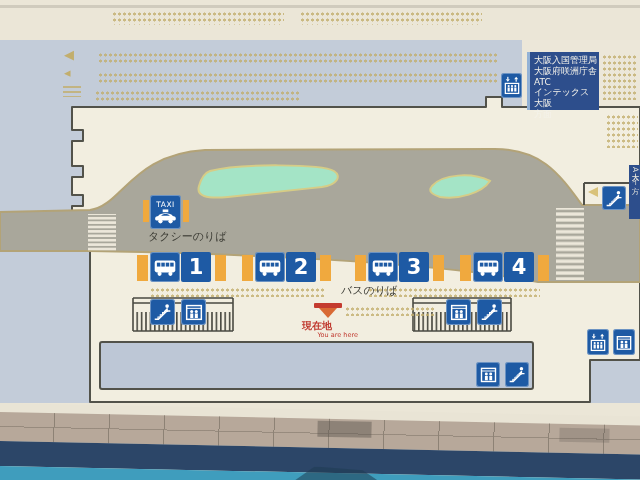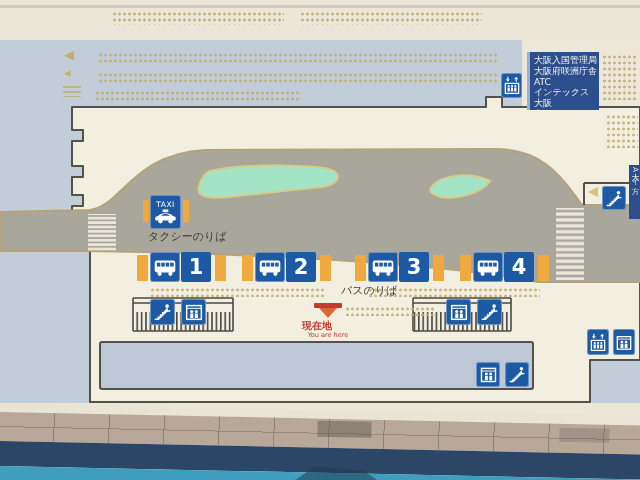--- a/index.html
+++ b/index.html
@@ -202,21 +202,21 @@
           <rect x="16.8" y="8" width="3.2" height="3.6" fill="#1e5aa4"></rect>
           <circle cx="7" cy="18.3" r="1.9" fill="#fff"></circle>
           <circle cx="17" cy="18.3" r="1.9" fill="#fff"></circle>
         </svg>
     </div>
     <div class="numsq" style="left:504px;top:212px;width:30px;height:30px;">4</div>
 
     <div class="abs jp" style="left:341px;top:243px;font-size:11px;">バスのりば</div>
 
     <div class="abs red" style="left:302px;top:279px;width:52px;text-align:left;font-size:10px;font-weight:bold;">現在地</div>
-    <div class="abs red" style="left:298px;top:291px;width:60px;text-align:center;font-size:6.5px;">You are here</div>
+    <div class="abs red" style="left:298px;top:291px;width:60px;text-align:right;font-size:6.5px;">You are here</div>
 
     <div class="pic" style="left:150px;top:259px;width:25px;height:26px;">
       <svg viewBox="0 0 24 24" width="22" height="22">
           <path d="M3,20 h4 l9,-9 h4" stroke="#fff" stroke-width="1.7" fill="none"></path>
           <path d="M6.5,20 v-2.5 h2.5 v-2.5 h2.5 v-2.5 h2.5" stroke="#fff" stroke-width="1.1" fill="none"></path>
           <circle cx="16.5" cy="5.5" r="2" fill="#fff"></circle>
           <path d="M16.5,8 v4 M16.2,9 l-3,3" stroke="#fff" stroke-width="1.6" fill="none"></path>
         </svg>
     </div>
     <div class="pic" style="left:181px;top:259px;width:25px;height:26px;">

